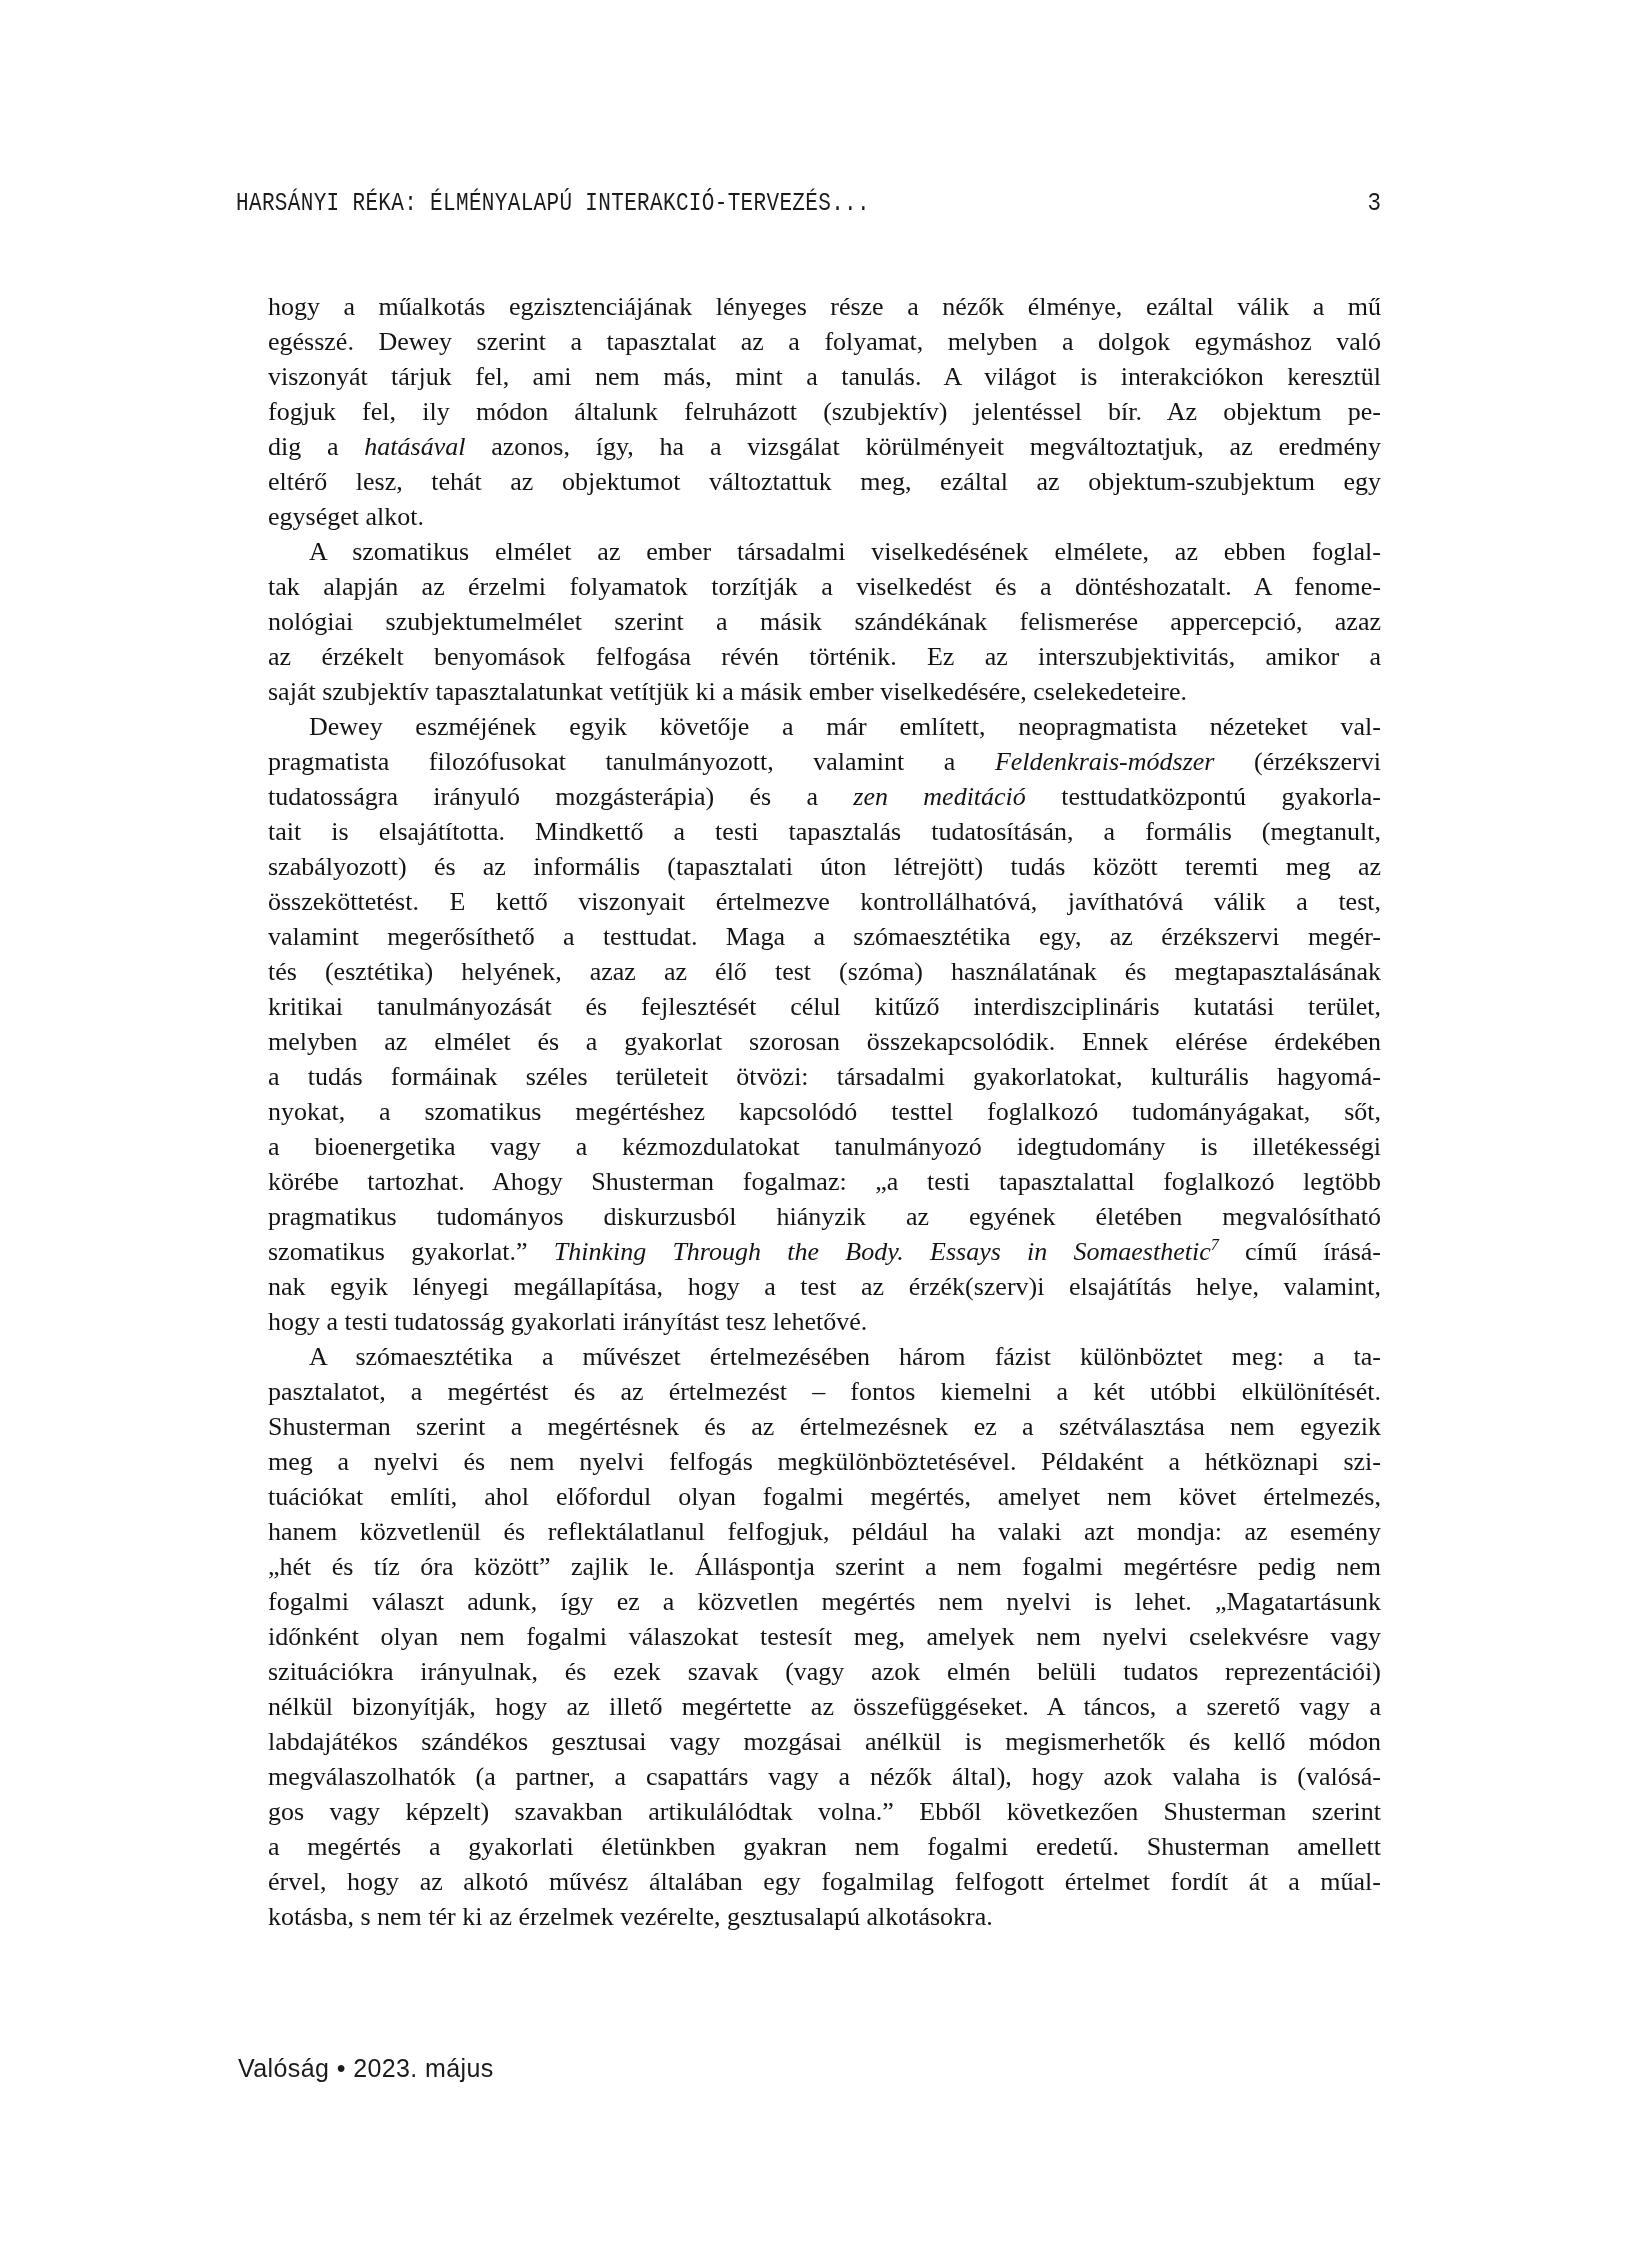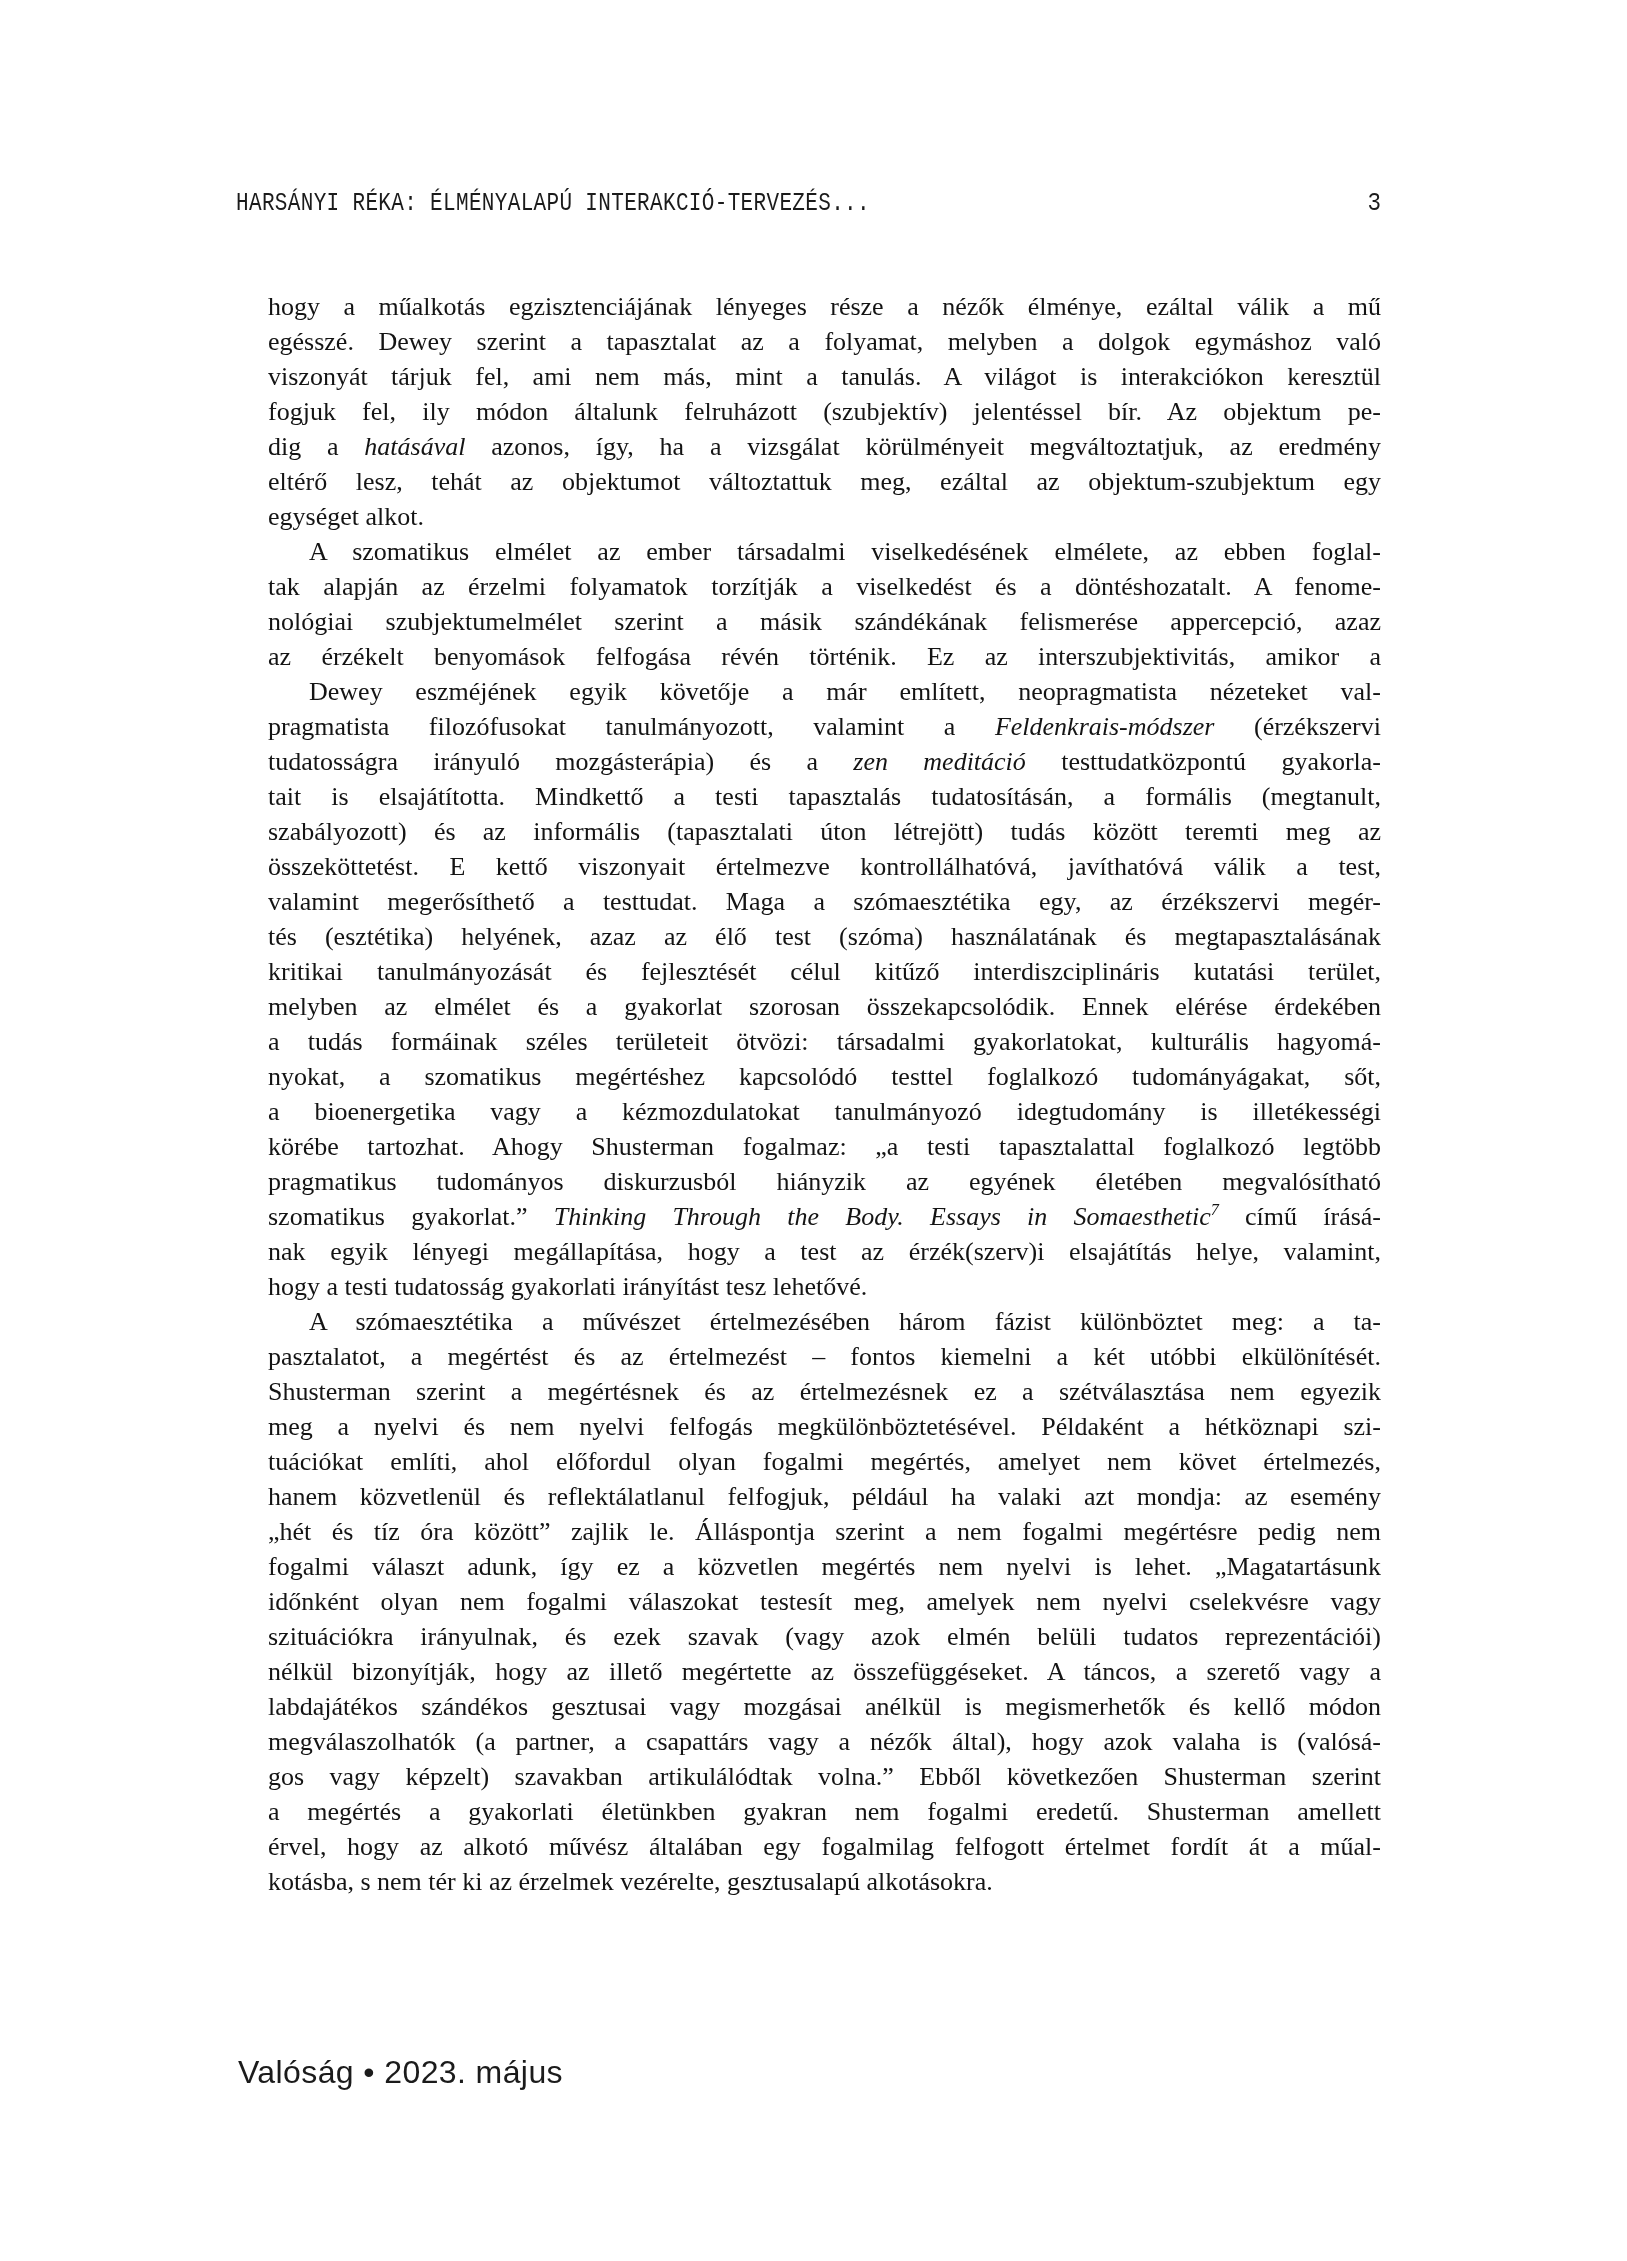--- a/index.html
+++ b/index.html
@@ -58,21 +58,21 @@
   .line sup {
     font-size: 0.62em;
     vertical-align: super;
     line-height: 0;
   }
   .page-footer {
     position: absolute;
     left: 238px;
     top: 2054px;
     font-family: "Liberation Sans", sans-serif;
-    font-size: 32px;
+    font-size: 25px;
     color: #1b1b1b;
     letter-spacing: 0.4px;
   }
 </style>
 </head>
 <body>
 
 <div class="page">
 
   <div class="running-header">
@@ -85,20 +85,21 @@
       <div class="line"><span>egésszé. Dewey szerint a tapasztalat az a folyamat, melyben a dolgok egymáshoz való</span></div>
       <div class="line"><span>viszonyát tárjuk fel, ami nem más, mint a tanulás. A világot is interakciókon keresztül</span></div>
       <div class="line"><span>fogjuk fel, ily módon általunk felruházott (szubjektív) jelentéssel bír. Az objektum pe-</span></div>
       <div class="line"><span>dig a </span><span style="font-style: italic;">hatásával</span><span> azonos, így, ha a vizsgálat körülményeit megváltoztatjuk, az eredmény</span></div>
       <div class="line"><span>eltérő lesz, tehát az objektumot változtattuk meg, ezáltal az objektum-szubjektum egy</span></div>
       <div class="line end"><span>egységet alkot.</span></div>
       <div class="line indent"><span>A szomatikus elmélet az ember társadalmi viselkedésének elmélete, az ebben foglal-</span></div>
       <div class="line"><span>tak alapján az érzelmi folyamatok torzítják a viselkedést és a döntéshozatalt. A fenome-</span></div>
       <div class="line"><span>nológiai szubjektumelmélet szerint a másik szándékának felismerése appercepció, azaz</span></div>
       <div class="line"><span>az érzékelt benyomások felfogása révén történik. Ez az interszubjektivitás, amikor a</span></div>
+      <div class="line end"><span>saját szubjektív tapasztalatunkat vetítjük ki a másik ember viselkedésére, cselekedeteire.</span></div>
       <div class="line indent"><span>Dewey eszméjének egyik követője a már említett, neopragmatista nézeteket val-</span></div>
       <div class="line"><span>pragmatista filozófusokat tanulmányozott, valamint a </span><span style="font-style: italic;">Feldenkrais-módszer</span><span> (érzékszervi</span></div>
       <div class="line"><span>tudatosságra irányuló mozgásterápia) és a </span><span style="font-style: italic;">zen meditáció</span><span> testtudatközpontú gyakorla-</span></div>
       <div class="line"><span>tait is elsajátította. Mindkettő a testi tapasztalás tudatosításán, a formális (megtanult,</span></div>
       <div class="line"><span>szabályozott) és az informális (tapasztalati úton létrejött) tudás között teremti meg az</span></div>
       <div class="line"><span>összeköttetést. E kettő viszonyait értelmezve kontrollálhatóvá, javíthatóvá válik a test,</span></div>
       <div class="line"><span>valamint megerősíthető a testtudat. Maga a szómaesztétika egy, az érzékszervi megér-</span></div>
       <div class="line"><span>tés (esztétika) helyének, azaz az élő test (szóma) használatának és megtapasztalásának</span></div>
       <div class="line"><span>kritikai tanulmányozását és fejlesztését célul kitűző interdiszciplináris kutatási terület,</span></div>
       <div class="line"><span>melyben az elmélet és a gyakorlat szorosan összekapcsolódik. Ennek elérése érdekében</span></div>

